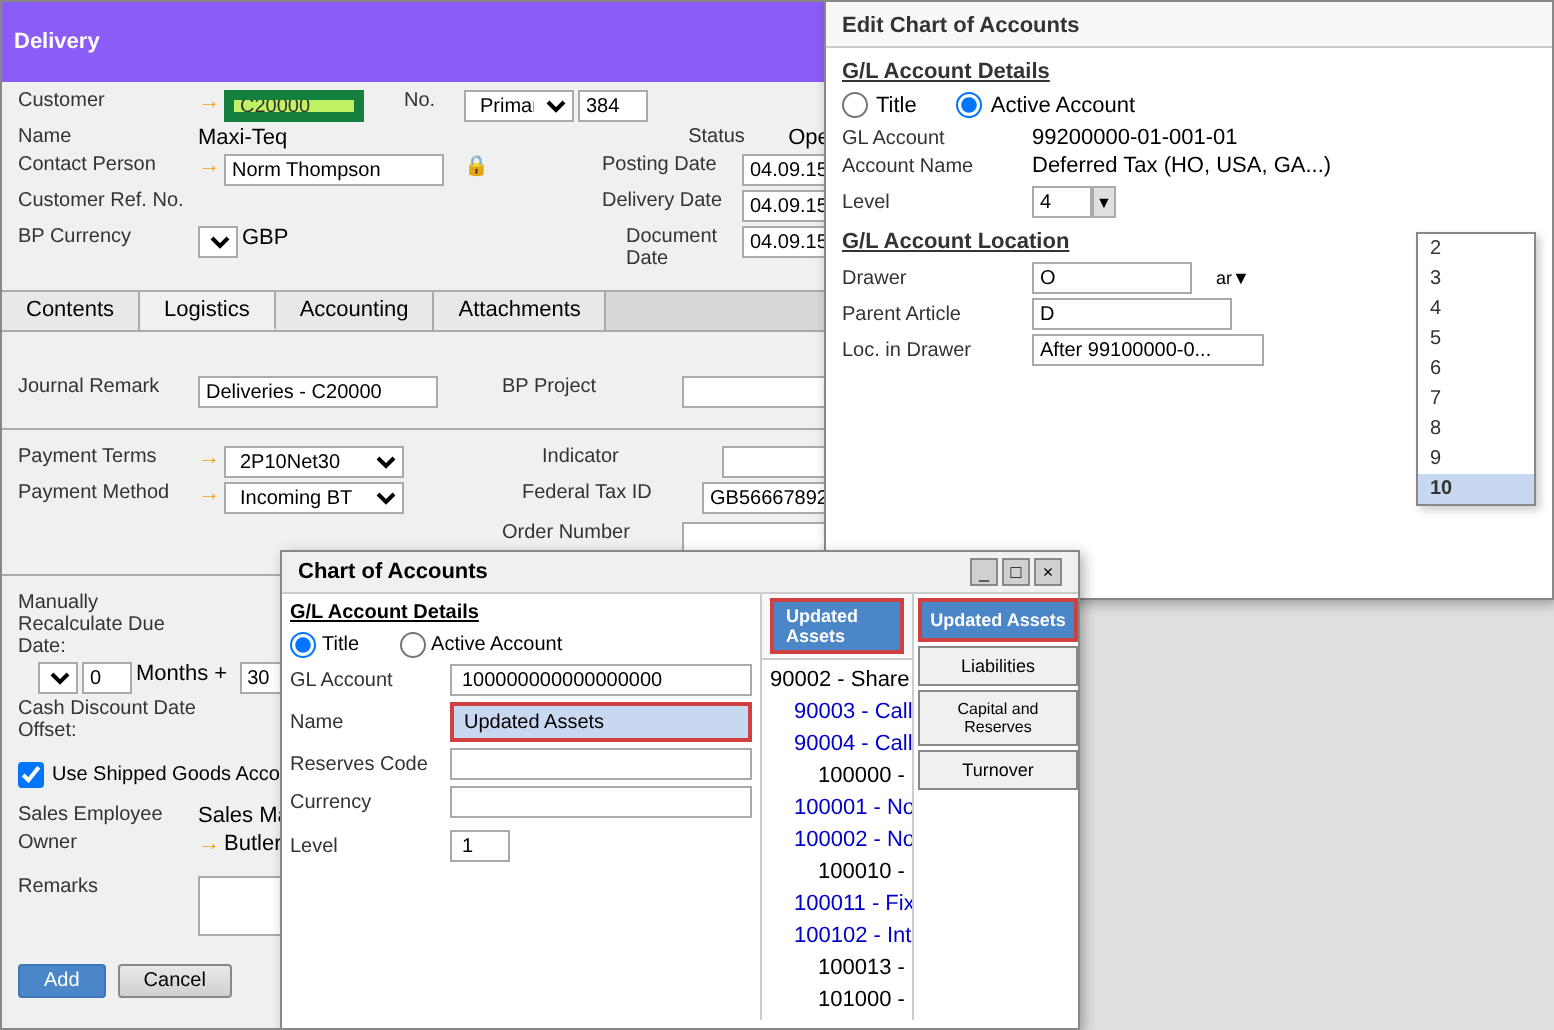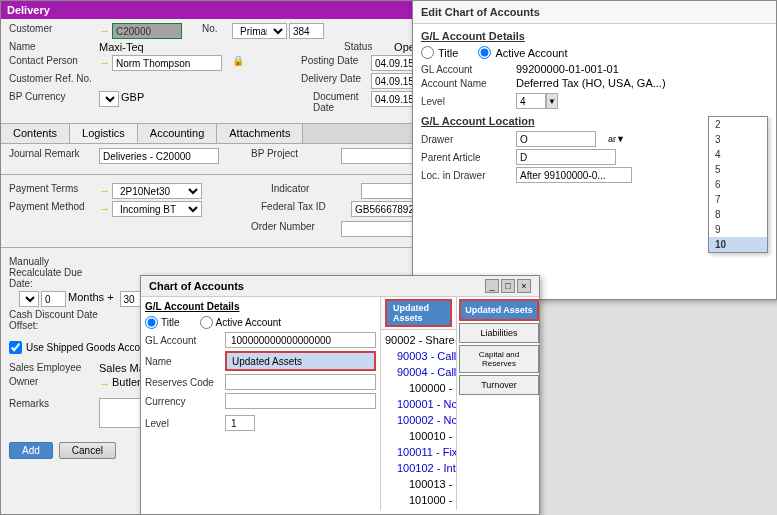--- a/index.html
+++ b/index.html
@@ -9,23 +9,23 @@
     .delivery-window {
       position: absolute;
       top: 0; left: 0;
       width: 430px;
       height: 515px;
       background: #f0f0f0;
       border: 1px solid #888;
     }
 
     .window-header {
-      background: #a21caf;
+      background: #8b5cf6;
       color: white;
-      padding: 3px 6px;
+      padding: 14px 6px;
       font-weight: bold;
       font-size: 11px;
     }
 
     .form-section {
       padding: 4px 8px;
       background: #f0f0f0;
     }
 
     .form-row {
@@ -41,22 +41,22 @@
 
     .form-input {
       background: white;
       border: 1px solid #aaa;
       padding: 1px 3px;
       font-size: 10px;
       height: 16px;
     }
 
     .form-input-blue {
-      background: #a3a3a3;
-      border: 1px solid #15803d;
+      background: #bef264;
+      border: 5px solid #15803d;
       padding: 1px 3px;
       font-size: 10px;
       height: 16px;
       color: #333;
     }
 
     .arrow-icon { color: #f0a000; margin-right: 2px; }
 
     .tab-bar {
       display: flex;
@@ -379,21 +379,21 @@
     </div>
   </div>
 
   <div class="tab-bar">
     <div class="tab"><span>Contents</span></div>
     <div class="tab active"><span>Logistics</span></div>
     <div class="tab"><span>Accounting</span></div>
     <div class="tab"><span>Attachments</span></div>
   </div>
 
-  <div class="form-section" style="margin-top:0">
+  <div class="form-section" style="margin-top:18px">
     <div class="form-row">
       <span class="form-label">Journal Remark</span>
       <input class="form-input" style="width: 120px;" value="Deliveries - C20000">
       <span style="flex:1"></span>
       <span class="form-label">BP Project</span>
       <input class="form-input" style="width: 80px;">
     </div>
   </div>
 
   <div class="section-divider"></div>

